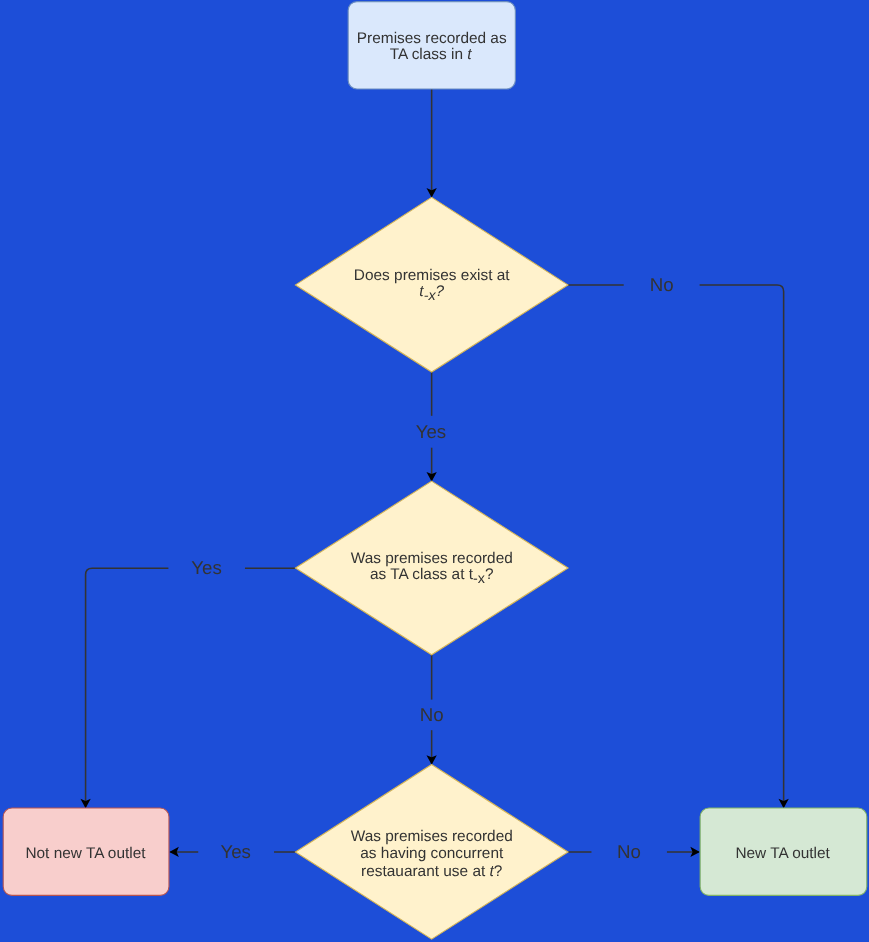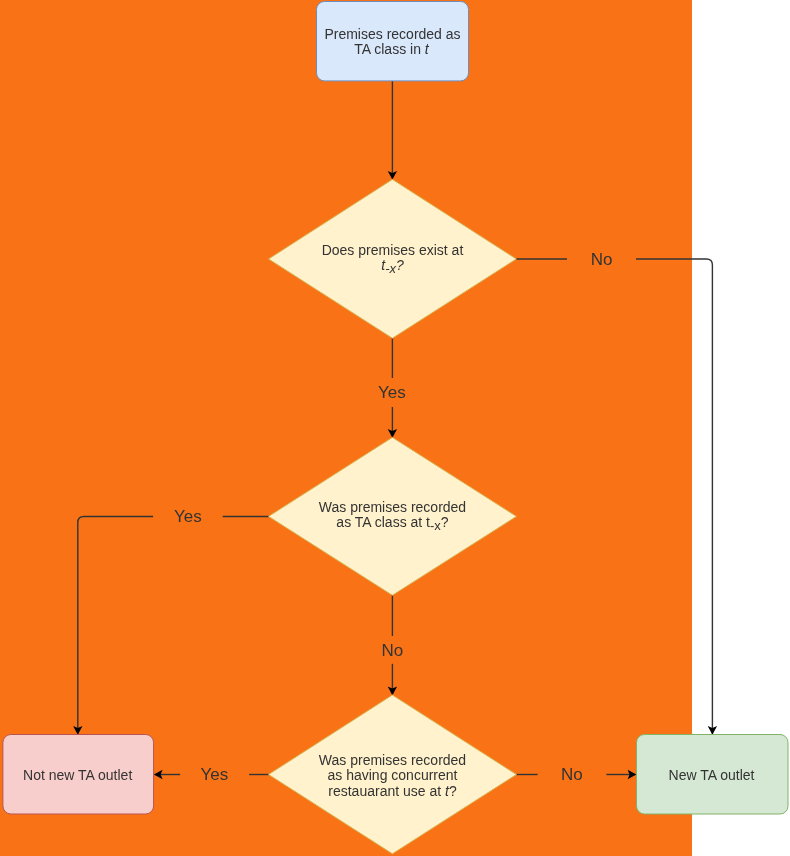--- a/index.html
+++ b/index.html
@@ -1,19 +1,19 @@
 <!DOCTYPE html>
 <html><head>
 <meta charset="utf-8">
 <title>Flowchart</title>
 <style>
   html,body{margin:0;padding:0;background:#ffffff;}
   body{width:790px;height:856px;overflow:hidden;
        font-family:"Liberation Sans",sans-serif;}
-  #chart{position:relative;width:692px;height:856px;background:#f97316;will-change:transform;}
+  #chart{position:relative;width:790px;height:856px;background:#1d4ed8;will-change:transform;}
   svg{display:block;}
   .nodeText{font-family:"Liberation Sans",sans-serif;font-size:14px;fill:#333333;}
   .edgeLabel{font-family:"Liberation Sans",sans-serif;font-size:17px;fill:#333333;}
   .sub{font-size:13px;}
   .ital{font-style:italic;}
   .conn{fill:none;stroke:#333333;stroke-width:1.4;}
   .ahead{fill:#000000;}
 </style>
 </head>
 <body>

